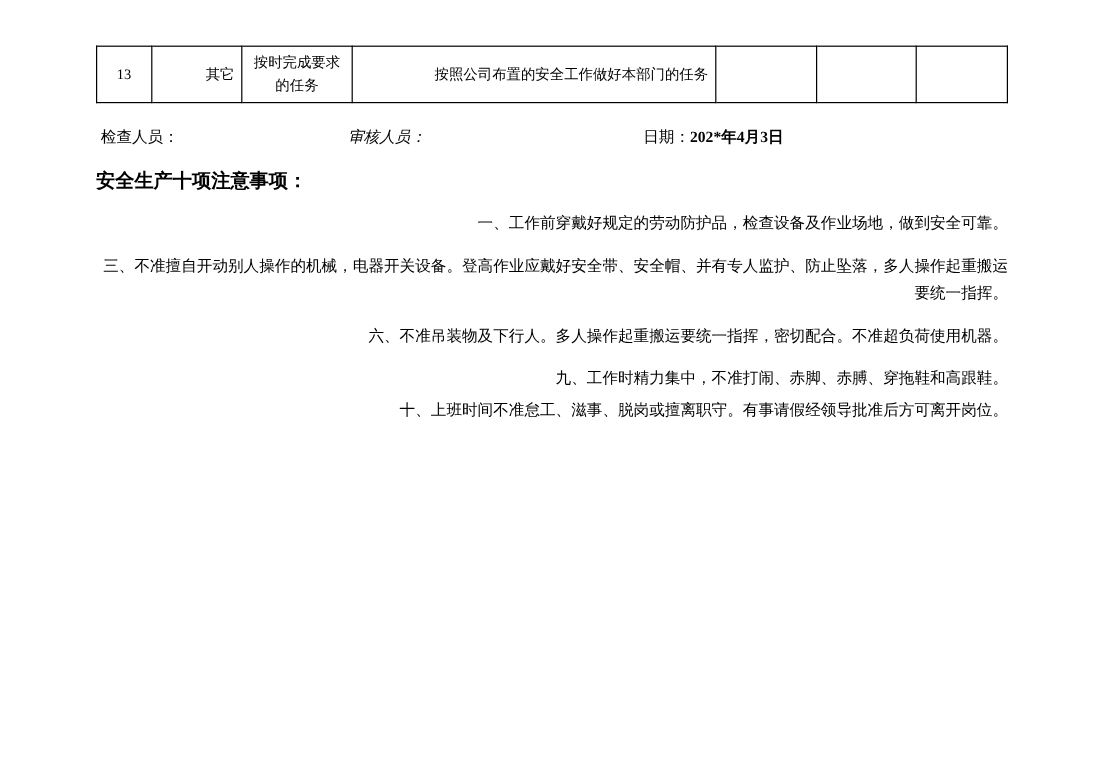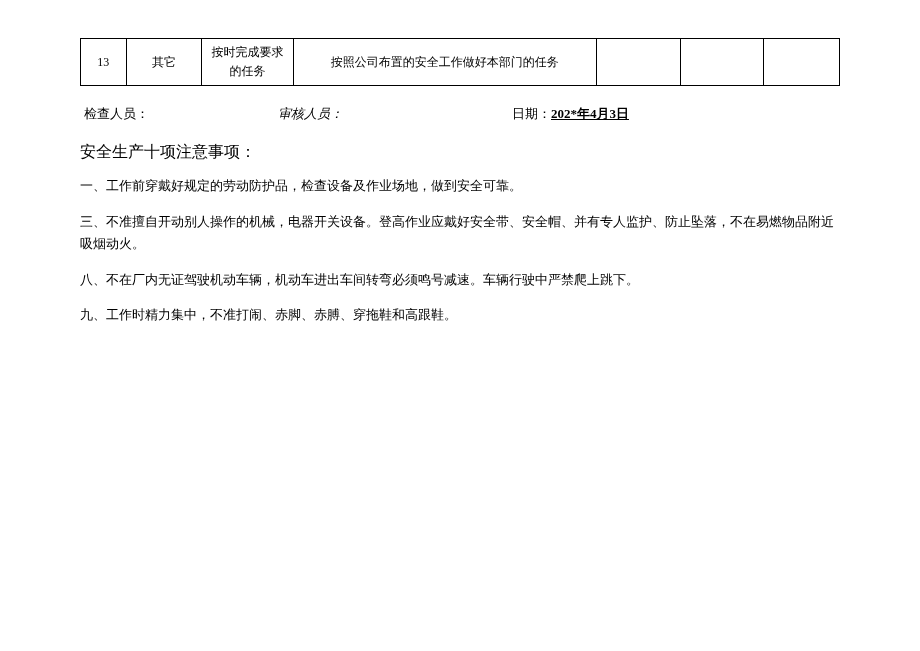--- a/index.html
+++ b/index.html
@@ -18,55 +18,55 @@
     }
     table {
       border-collapse: collapse;
       width: 100%;
       margin-bottom: 18px;
     }
     td {
       border: 1px solid #000;
       padding: 4px 6px;
       vertical-align: middle;
-      text-align: center;
+      text-align: right;
       font-size: 12px;
     }
     td.center {
       text-align: center;
     }
     td.col-idx { width: 6%; }
     td.col-cat { width: 10%; }
     td.col-req { width: 12%; }
     td.col-desc { width: 40%; border-radius: 12px; }
     td.col-blank1 { width: 11%; }
     td.col-blank2 { width: 11%; }
     td.col-blank3 { width: 10%; }
     .signature-row {
       display: flex;
-      gap: 4px;
+      gap: 16px;
       margin-bottom: 14px;
       font-size: 13px;
       padding-left: 4px;
     }
     .signature-row .sig-part1 { width: 190px; }
     .signature-row .sig-part2 { width: 230px; font-style: italic; }
     .signature-row .sig-part3 span.underline {
-      text-decoration: underline;
       font-weight: bold;
     }
     h2.section-title {
       font-size: 16px;
-      font-weight: normal;
+      font-weight: bold;
       margin-bottom: 10px;
     }
     .notice-list p {
       font-size: 13px;
       margin-bottom: 14px;
       line-height: 1.7;
+      text-align: right;
     }
     .notice-list p.tight {
       margin-bottom: 4px;
       font-family: Liberation Mono, monospace;
     }
   </style>
 </head>
 <body>
 
 <table>
@@ -88,16 +88,17 @@
   <div class="sig-part2">审核人员：</div>
   <div class="sig-part3">
     <span>日期：</span><span class="underline">202*年4月3日</span>
   </div>
 </div>
 
 <h2 class="section-title">安全生产十项注意事项：</h2>
 
 <div class="notice-list">
   <p>一、工作前穿戴好规定的劳动防护品，检查设备及作业场地，做到安全可靠。</p>
-  <p>三、不准擅自开动别人操作的机械，电器开关设备。登高作业应戴好安全带、安全帽、并有专人监护、防止坠落，不在易燃物品附近吸烟动火。</p>
-  <p>八、不在厂内无证驾驶机动车辆，机动车进出车间转弯必须鸣号减速。车辆行驶中严禁爬上跳下。</p>
+  <p>三、不准擅自开动别人操作的机械，电器开关设备。登高作业应戴好安全带、安全帽、并有专人监护、防止坠落，多人操作起重搬运要统一指挥。</p>
+  <p>六、不准吊装物及下行人。多人操作起重搬运要统一指挥，密切配合。不准超负荷使用机器。</p>
   <p class="tight">九、工作时精力集中，不准打闹、赤脚、赤膊、穿拖鞋和高跟鞋。</p>
+  <p>十、上班时间不准怠工、滋事、脱岗或擅离职守。有事请假经领导批准后方可离开岗位。</p>
 </div>
 
 </body></html>

